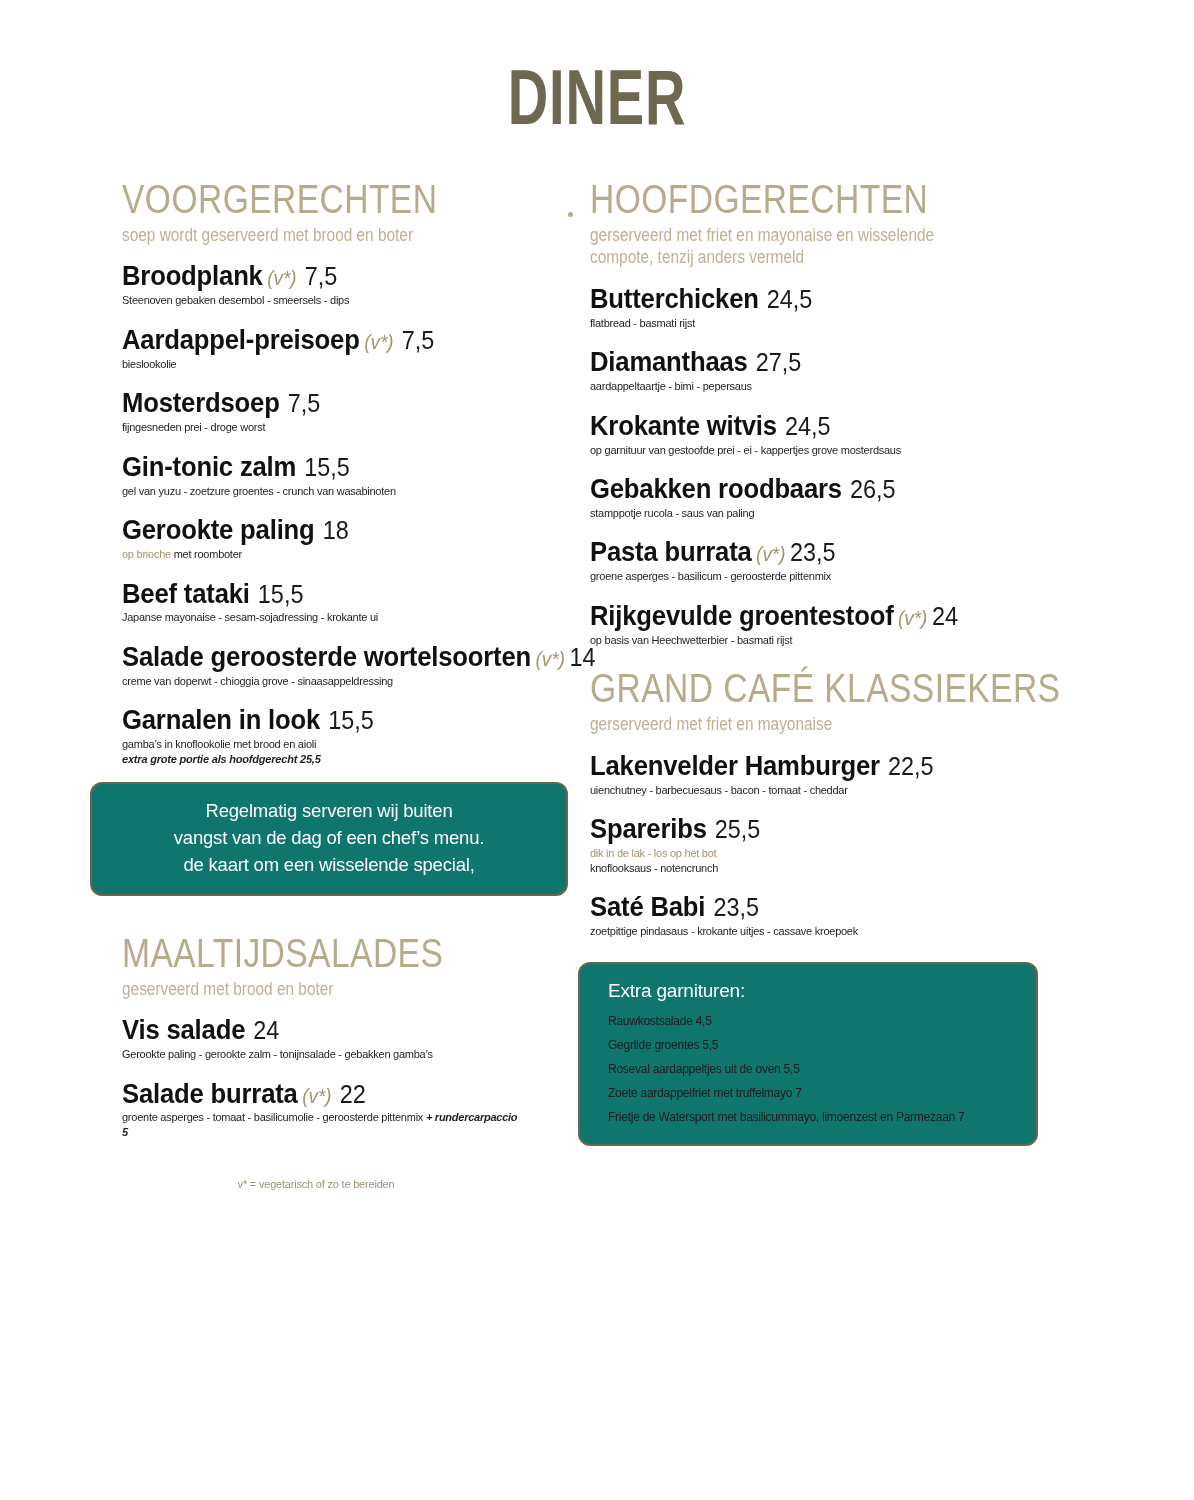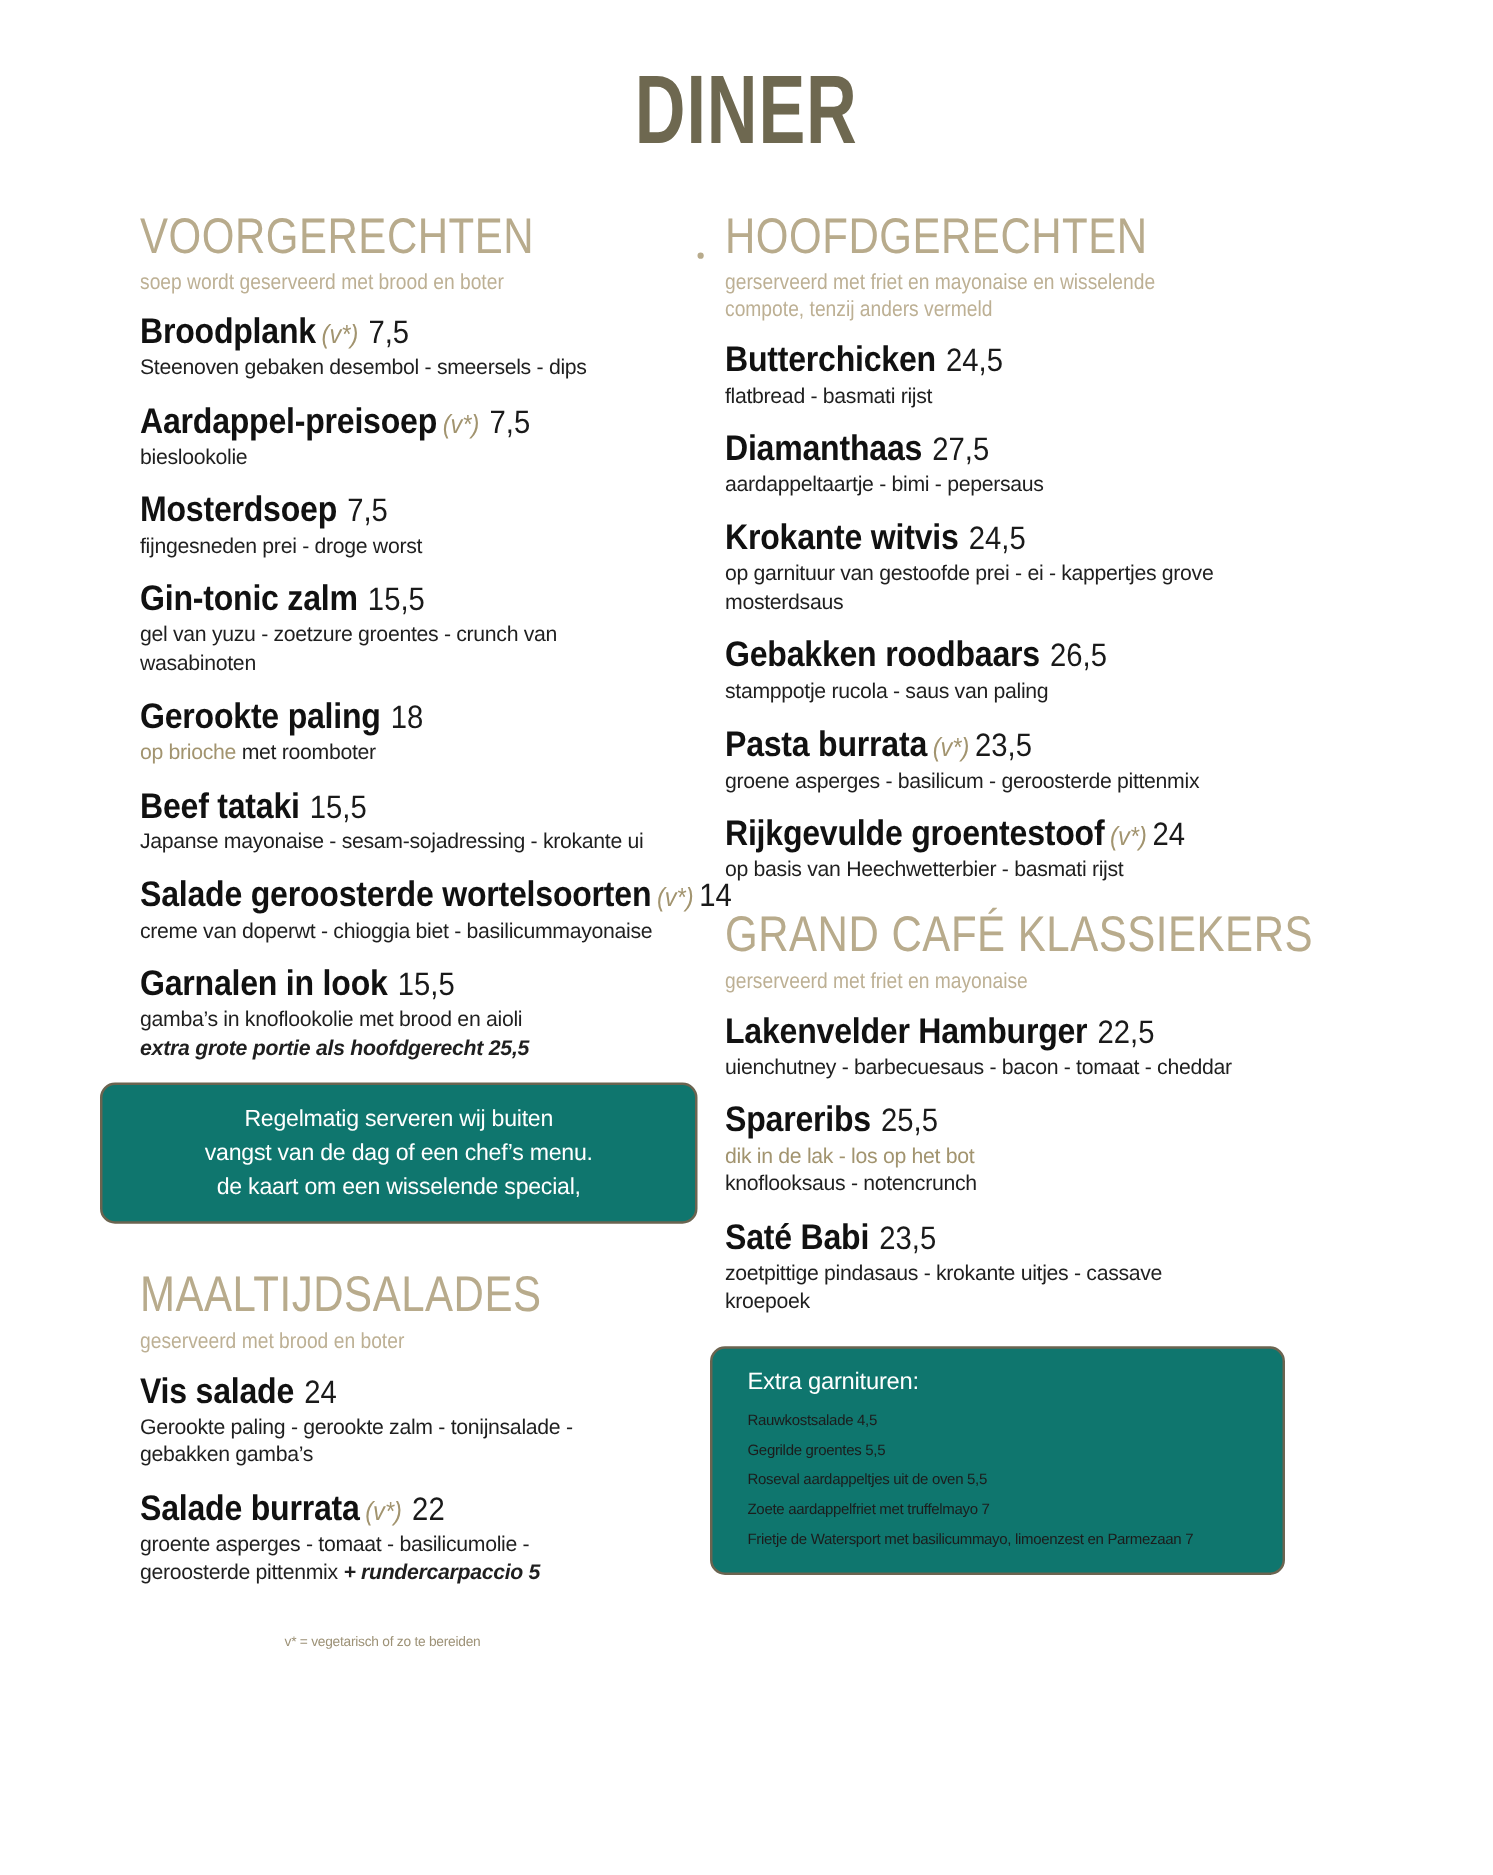--- a/index.html
+++ b/index.html
@@ -14,21 +14,21 @@
     color: #1a1a1a;
     position: relative;
     overflow: hidden;
   }
 
   .page {
     width: 1194px;
     height: 1500px;
     position: relative;
     box-sizing: border-box;
-    padding: 0;
+    padding: 10px;
   }
 
   
   .page-title {
     text-align: center;
     font-family: "Liberation Sans Narrow", "Liberation Sans", sans-serif;
     font-weight: 700;
     font-size: 78px;
     line-height: 1;
     letter-spacing: 1px;
@@ -122,21 +122,21 @@
   .item-price {
     font-weight: 400;
     font-size: 26px;
     color: #1a1a1a;
     margin-left: 9px;
   }
   .item-price.tight { margin-left: 5px; }
 
   .item-desc {
     font-family: "Liberation Sans", sans-serif;
-    font-size: 17px;
+    font-size: 11px;
     line-height: 1.32;
     color: #1f1f1f;
     letter-spacing: -0.25px;
     max-width: 470px;
   }
   .item-desc.gold { color: #a2946f; }
   .item-desc .gold { color: #a2946f; }
   .item-desc.em {
     font-weight: 700;
     font-style: italic;
@@ -258,21 +258,21 @@
           <div class="item-title-row">
             <span class="item-name">Beef tataki</span><span class="item-price">15,5</span>
           </div>
           <div class="item-desc">Japanse mayonaise - sesam-sojadressing - krokante ui</div>
         </div>
 
         <div class="item">
           <div class="item-title-row">
             <span class="item-name">Salade geroosterde wortelsoorten</span><span class="item-veg">(v*)</span><span class="item-price tight">14</span>
           </div>
-          <div class="item-desc">creme van doperwt - chioggia biet - basilicummayonaise</div>
+          <div class="item-desc">creme van doperwt - chioggia grove - sinaasappeldressing</div>
         </div>
 
         <div class="item">
           <div class="item-title-row">
             <span class="item-name">Garnalen in look</span><span class="item-price">15,5</span>
           </div>
           <div class="item-desc">gamba’s in knoflookolie met brood en aioli</div>
           <div class="item-desc em">extra grote portie als hoofdgerecht  25,5</div>
         </div>
       </div>

